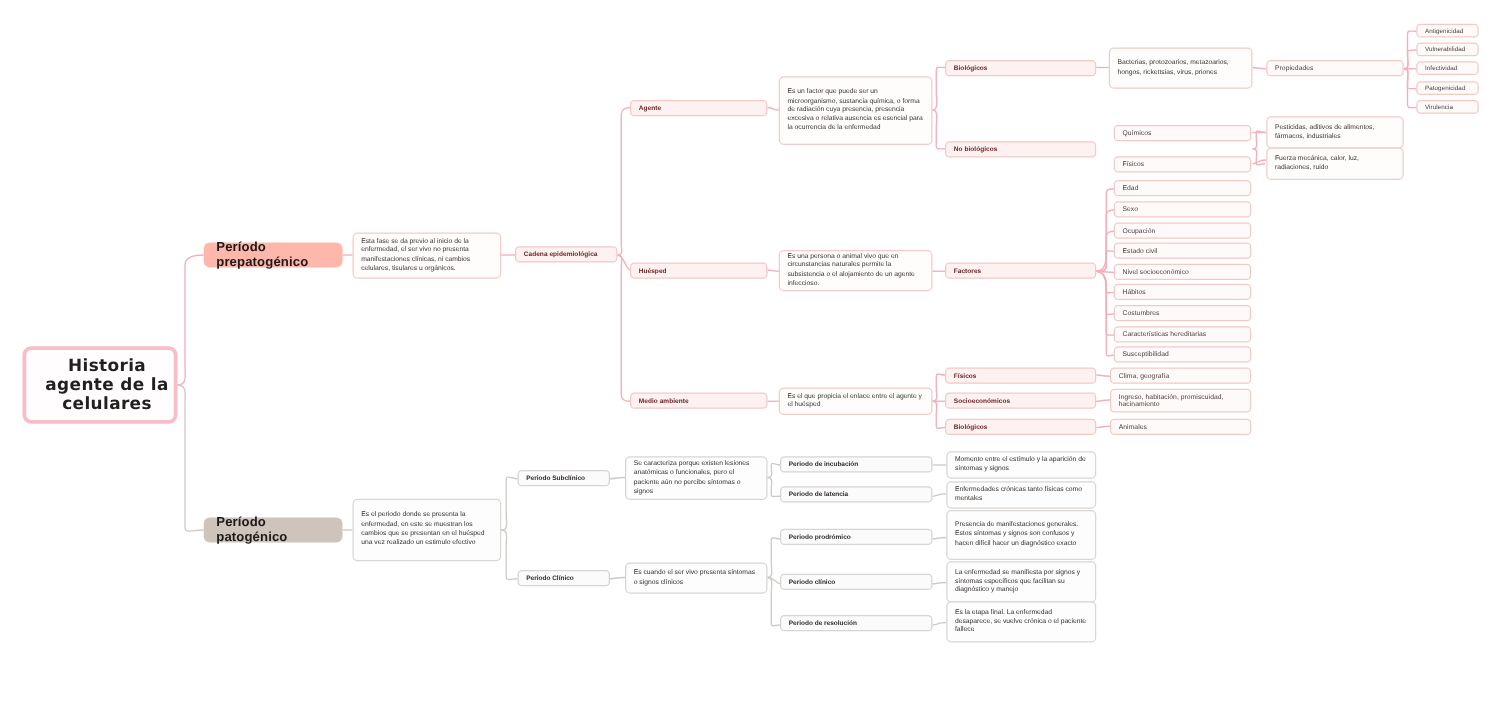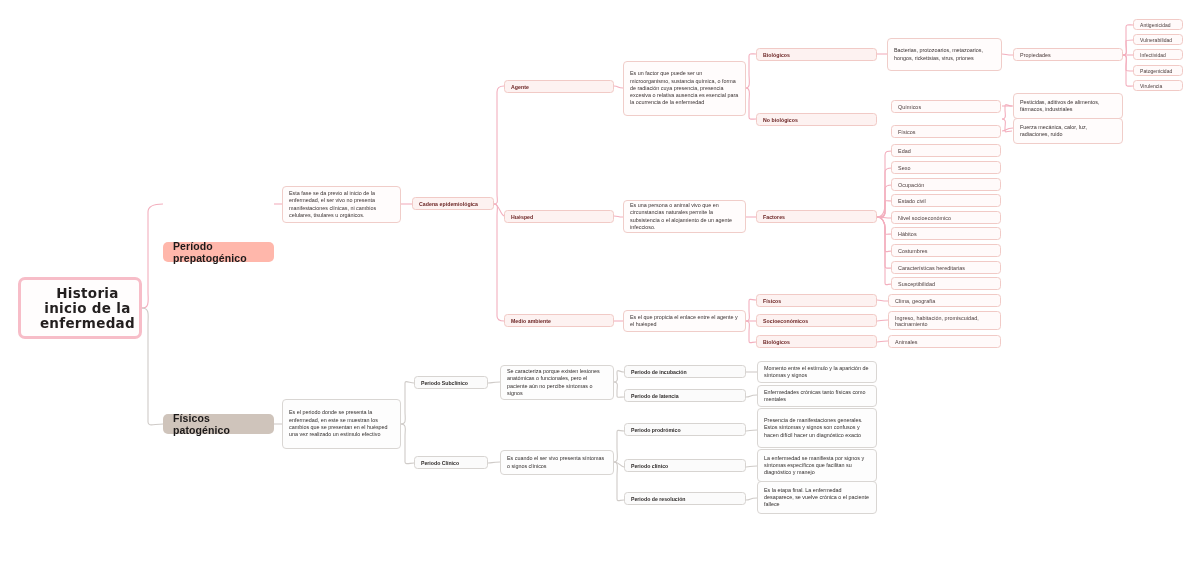--- a/index.html
+++ b/index.html
@@ -177,26 +177,26 @@
 
       <path d="M746,431 C751,431 749,430 757,430"></path>
       <path d="M746,467 C751,467 749,466 757,466"></path>
       <path d="M746,500 C751,500 749,498 757,498"></path>
     </g>
   </svg>
 
   <div class="node root">
     <div>
       <span>Historia</span>
-      <span>inicio de la</span>
-      <span>enfermedad</span>
+      <span>agente de la</span>
+      <span>celulares</span>
     </div>
   </div>
 
-  <div class="node l1 pink" style="left:163px;top:194px;width:111px;margin-top:48px;">Período prepatogénico</div>
+  <div class="node l1 pink" style="left:163px;top:194px;width:111px;">Período prepatogénico</div>
 
   <div class="node desc" style="left:282px;top:186px;width:119px;height:37px;">Esta fase se da previo al inicio de la enfermedad, el ser vivo no presenta manifestaciones clínicas, ni cambios celulares, tisulares u orgánicos.</div>
 
   <div class="node pill" style="left:412px;top:197px;width:82px;">Cadena epidemiológica</div>
 
   <div class="node pill" style="left:504px;top:80px;width:110px;">Agente</div>
   <div class="node desc" style="left:623px;top:61px;width:123px;height:55px;">Es un factor que puede ser un microorganismo, sustancia química, o forma de radiación cuya presencia, presencia excesiva o relativa ausencia es esencial para la ocurrencia de la enfermedad</div>
 
   <div class="node pill" style="left:756px;top:48px;width:121px;">Biológicos</div>
   <div class="node desc" style="left:887px;top:38px;width:115px;height:33px;">Bacterias, protozoarios, metazoarios, hongos, rickettsias, virus, priones</div>
@@ -233,21 +233,21 @@
 
   <div class="node pill" style="left:756px;top:294px;width:121px;">Físicos</div>
   <div class="node pill plain" style="left:888px;top:294px;width:113px;">Clima, geografía</div>
 
   <div class="node pill" style="left:756px;top:314px;width:121px;">Socioeconómicos</div>
   <div class="node pill plain" style="left:888px;top:311px;width:113px;height:19px;">Ingreso, habitación, promiscuidad, hacinamiento</div>
 
   <div class="node pill" style="left:756px;top:335px;width:121px;">Biológicos</div>
   <div class="node pill plain" style="left:888px;top:335px;width:113px;">Animales</div>
 
-  <div class="node l1 grey" style="left:163px;top:414px;width:111px;">Físicos patogénico</div>
+  <div class="node l1 grey" style="left:163px;top:414px;width:111px;">Período patogénico</div>
 
   <div class="node desc grey" style="left:282px;top:399px;width:119px;height:50px;">Es el periodo donde se presenta la enfermedad, en este se muestran los cambios que se presentan en el huésped una vez realizado un estimulo efectivo</div>
 
   <div class="node gpill" style="left:414px;top:376px;width:74px;">Periodo Subclínico</div>
   <div class="node desc grey" style="left:500px;top:365px;width:114px;height:35px;">Se caracteriza porque existen lesiones anatómicas o funcionales, pero el paciente aún no percibe síntomas o signos</div>
 
   <div class="node gpill" style="left:624px;top:365px;width:122px;">Periodo de incubación</div>
   <div class="node desc grey" style="left:757px;top:361px;width:120px;height:22px;">Momento entre el estímulo y la aparición de síntomas y signos</div>
 
   <div class="node gpill" style="left:624px;top:389px;width:122px;">Periodo de latencia</div>

